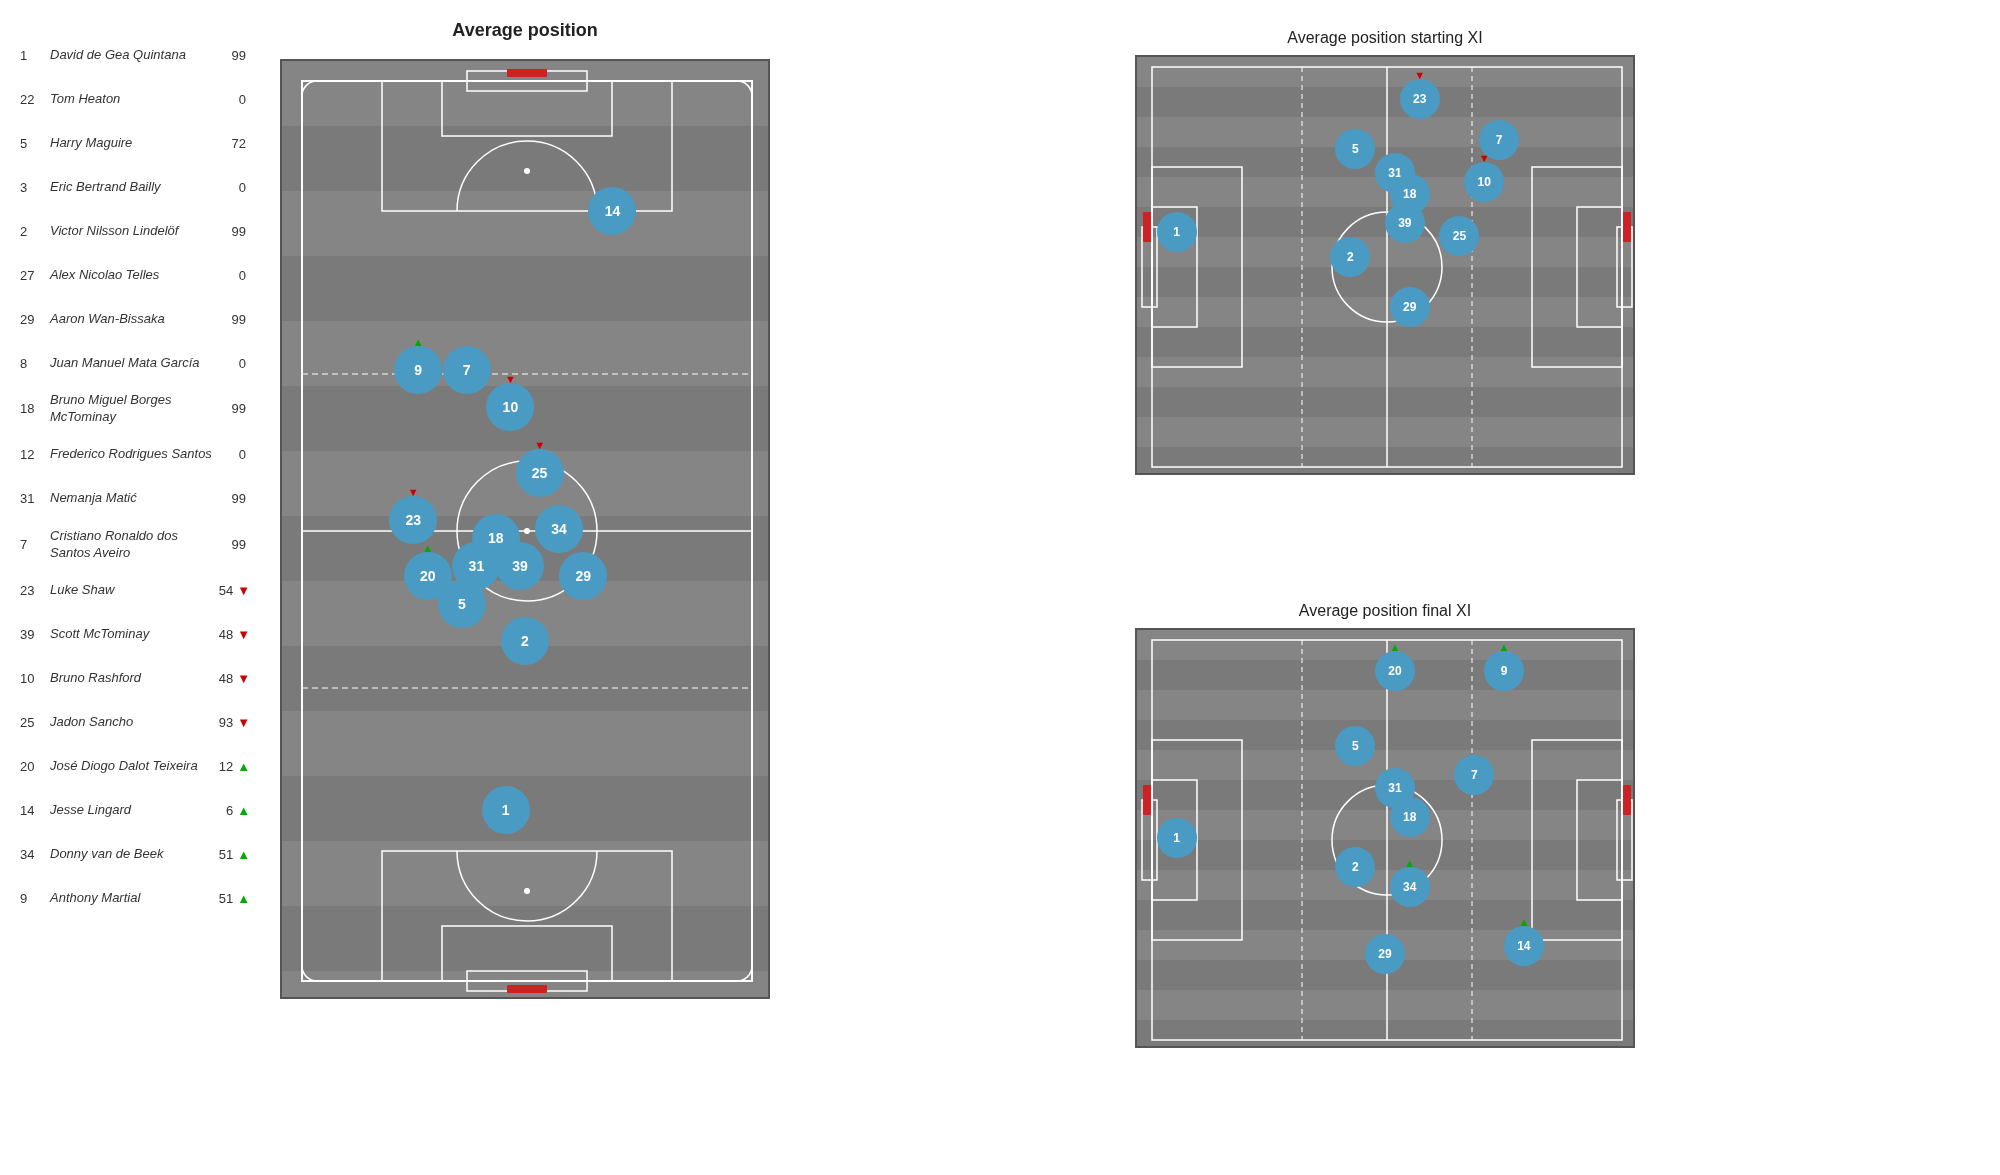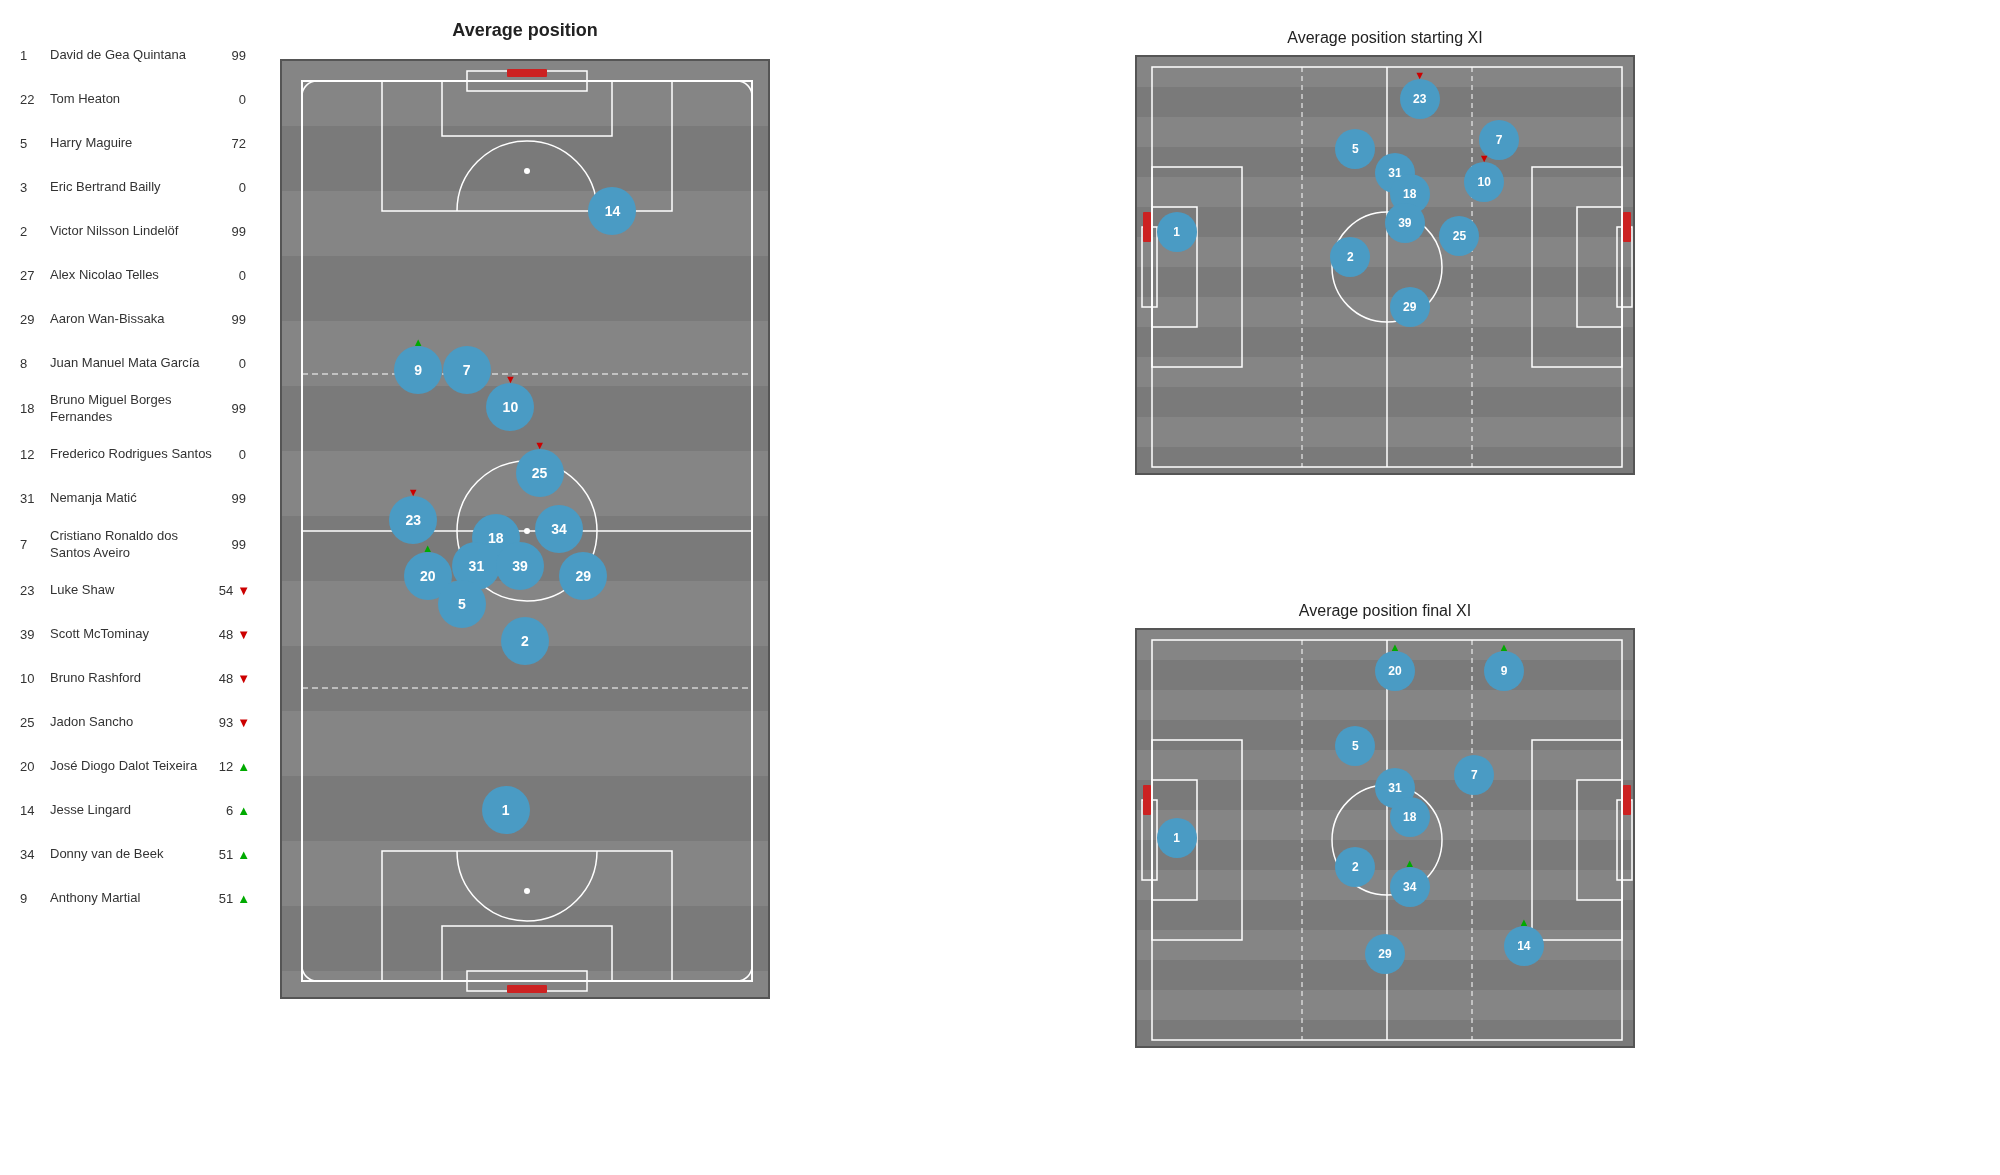--- a/index.html
+++ b/index.html
@@ -29,20 +29,21 @@
       width: 30px;
       font-size: 13px;
       color: #333;
       flex-shrink: 0;
     }
     .player-name {
       flex: 1;
       font-size: 13px;
       color: #333;
       line-height: 1.3;
+      font-style: italic;
     }
     .player-score {
       width: 28px;
       text-align: right;
       font-size: 13px;
       color: #333;
       margin-right: 4px;
     }
     .arrow-up { color: #00aa00; font-size: 13px; }
     .arrow-down { color: #cc0000; font-size: 13px; }
@@ -194,21 +195,21 @@
       <span></span>
     </div>
     <div class="player-row">
       <div class="player-num">8</div>
       <div class="player-name">Juan Manuel Mata García</div>
       <div class="player-score">0</div>
       <span></span>
     </div>
     <div class="player-row">
       <div class="player-num">18</div>
-      <div class="player-name">Bruno Miguel Borges Fernandes</div>
+      <div class="player-name">Bruno Miguel Borges McTominay</div>
       <div class="player-score">99</div>
       <span></span>
     </div>
     <div class="player-row">
       <div class="player-num">12</div>
       <div class="player-name">Frederico Rodrigues Santos</div>
       <div class="player-score">0</div>
       <span></span>
     </div>
     <div class="player-row">

